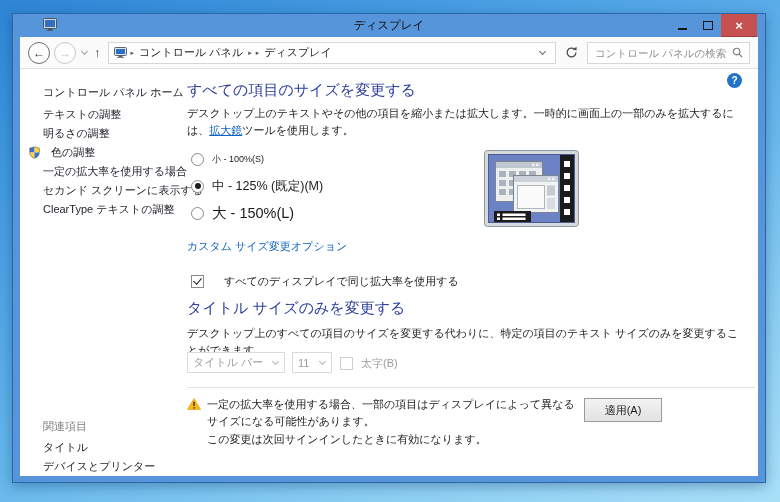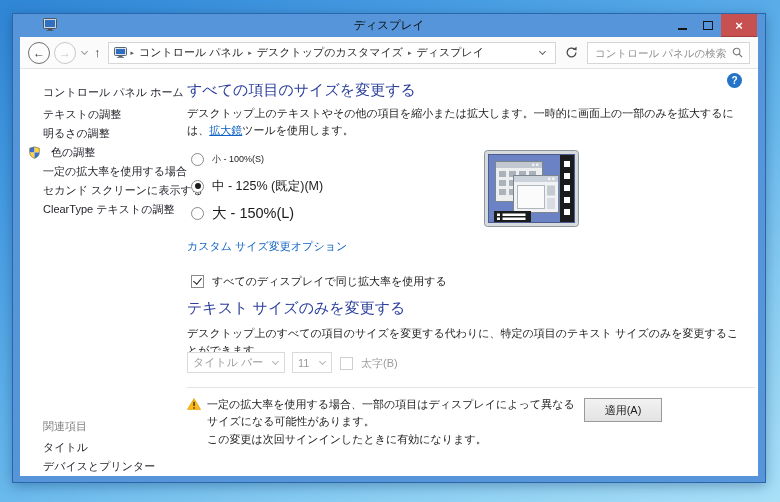--- a/index.html
+++ b/index.html
@@ -129,21 +129,20 @@
           <svg width="13" height="11" viewBox="0 0 13 11">
               <rect x="0.5" y="0.5" width="12" height="8" rx="1" fill="#dfe5ec" stroke="#5a6570"></rect>
               <rect x="2" y="2" width="9" height="5" fill="#2e6fc0"></rect>
               <rect x="4.5" y="9" width="4" height="1" fill="#5a6570"></rect>
               <rect x="3" y="10" width="7" height="0.8" fill="#5a6570"></rect>
             </svg>
         </span>
         <span class="sep">▸</span>
         <span class="crumb">コントロール パネル</span>
         <span class="sep">▸</span>
-        <span class="crumb">デスクトップのカスタマイズ</span>
         <span class="sep">▸</span>
         <span class="crumb">ディスプレイ</span>
         <span class="chev addr-chev"></span>
       </div>
 
       <span class="refresh">
         <svg width="13" height="13" viewBox="0 0 16 16">
             <path d="M13.4 8a5.4 5.4 0 1 1-1.7-3.9" fill="none" stroke="#4a4a4a" stroke-width="1.6"></path>
             <path d="M14.2 0.8 L14.2 5.6 L9.6 4.4 Z" fill="#4a4a4a"></path>
           </svg>
@@ -262,26 +261,26 @@
             <rect x="18.5" y="63.5" width="23" height="2.5" fill="#fff"></rect>
           <rect x="13" y="67.5" width="3" height="2.5" fill="#fff"></rect>
             <rect x="18.5" y="67.5" width="23" height="2.5" fill="#fff"></rect>
         </svg>
       </div>
 
       <div style="position:absolute;left:167px;top:170px;">
         <a class="lnk">カスタム サイズ変更オプション</a>
       </div>
 
-      <div class="check-row" style="top:204px;">
+      <div class="check-row" style="top:204px;gap:12px;">
         <span class="cb checked"></span>
         <span>すべてのディスプレイで同じ拡大率を使用する</span>
       </div>
 
-      <div class="h-blue" style="top:230px;">テキスト サイズのみを変更する</div>
+      <div class="h-blue" style="top:230px;">タイトル サイズのみを変更する</div>
       <div class="para" style="top:256px;">デスクトップ上のすべての項目のサイズを変更する代わりに、特定の項目のテキスト サイズのみを変更することができます。</div>
 
       <div class="selbox" style="left:167px;top:283px;width:98px;">
         <span>タイトル バー</span>
         <span class="chev"></span>
       </div>
       <div class="selbox" style="left:272px;top:283px;width:40px;">
         <span>11</span>
         <span class="chev"></span>
       </div>

